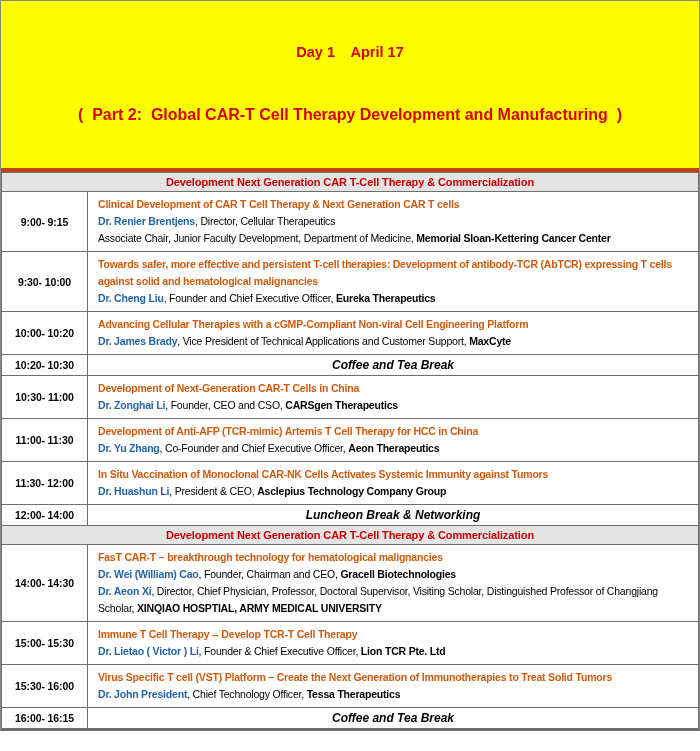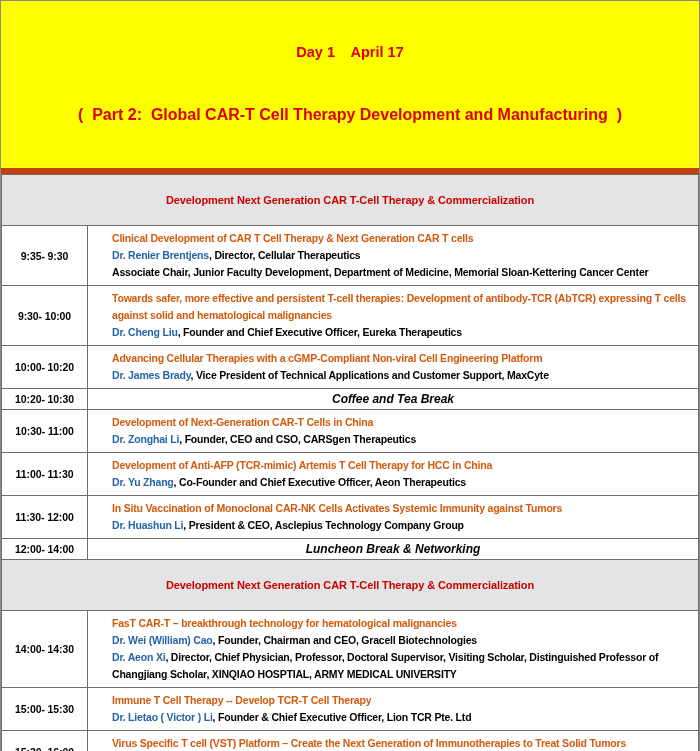--- a/index.html
+++ b/index.html
@@ -10,63 +10,63 @@
   }
   .sheet { width: 698px; border: 1px solid #8a8a8a; border-bottom: 2px solid #6e6e6e; }
 
   
   .banner {
     background: var(--banner-bg, #FFFF00);
     color: var(--banner-text, #DD0000);
     text-align: center;
     font-weight: bold;
     padding: 7px 0 8px 0;
-    border-bottom: 6px solid #c2410c;
+    border-bottom: 4px solid #c2410c;
     white-space: pre-wrap;
   }
   .banner-line1 { font-size: 14.5px; margin-bottom: 10px; }
   .banner-line2 { font-size: 16px; }
 
   
   table.schedule { border-collapse: collapse; width: 100%; table-layout: fixed; }
   table.schedule td { border: 1px solid #6e6e6e; vertical-align: middle; }
   col.time-col { width: 86px; }
 
   .section-cell {
     background: var(--section-bg, #E4E4E4);
     color: var(--section-text, #CC0000);
     font-weight: bold;
     font-size: 11px;
     text-align: center;
-    padding: 19px 0;
+    padding: 3px 0;
     letter-spacing: -0.1px;
   }
   .time-cell {
     font-weight: bold;
     font-size: 10.5px;
     color: #000;
     text-align: center;
     white-space: pre;
     letter-spacing: -0.1px;
   }
   .content-cell { padding: 4px 6px 4px 10px; }
-  .content-cell .line { font-size: 10.5px; line-height: 17px; letter-spacing: -0.2px; margin-left: 14px; }
+  .content-cell .line { font-size: 10.5px; line-height: 17px; letter-spacing: -0.2px; }
   .break-cell {
     font-weight: bold;
     font-size: 12px;
     color: #000;
     text-align: center;
     padding: 2px 0;
     height: 16px;
     font-style: italic;
   }
 
   .title { color: var(--title-text, #D25A0D); font-weight: bold; }
   .name  { color: var(--name-text, #2563A8); font-weight: bold; }
-  .plain { color: #000000; font-weight: bold; }
+  .plain { color: #000000; font-weight: normal; }
   .bold  { color: #000000; font-weight: bold; }
 </style>
 </head>
 <body>
 
 <div class="sheet">
 
   <div class="banner">
     <div class="banner-line1">Day 1    April 17</div>
     <div class="banner-line2">(  Part 2:  Global CAR-T Cell Therapy Development and Manufacturing  )</div>
@@ -75,21 +75,21 @@
   <table class="schedule">
     <colgroup>
       <col class="time-col">
       <col>
     </colgroup>
     <tbody>
         <tr>
           <td colspan="2" class="section-cell">Development Next Generation CAR T-Cell Therapy &amp; Commercialization</td>
         </tr>
         <tr>
-          <td class="time-cell">9:35- 9:30</td>
+          <td class="time-cell">9:00- 9:15</td>
           <td class="content-cell">
             <div class="line"><span class="title">Clinical Development of CAR T Cell Therapy &amp; Next Generation CAR T cells</span></div>
             <div class="line"><span class="name">Dr. Renier Brentjens</span><span class="plain">, Director, Cellular Therapeutics</span></div>
             <div class="line"><span class="plain">Associate Chair, Junior Faculty Development, Department of Medicine, </span><span class="bold">Memorial Sloan-Kettering Cancer Center</span></div>
           </td>
         </tr>
         <tr>
           <td class="time-cell">9:30- 10:00</td>
           <td class="content-cell">
             <div class="line"><span class="title">Towards safer, more effective and persistent T-cell therapies: Development of antibody-TCR (AbTCR) expressing T cells against solid and hematological malignancies</span></div>

